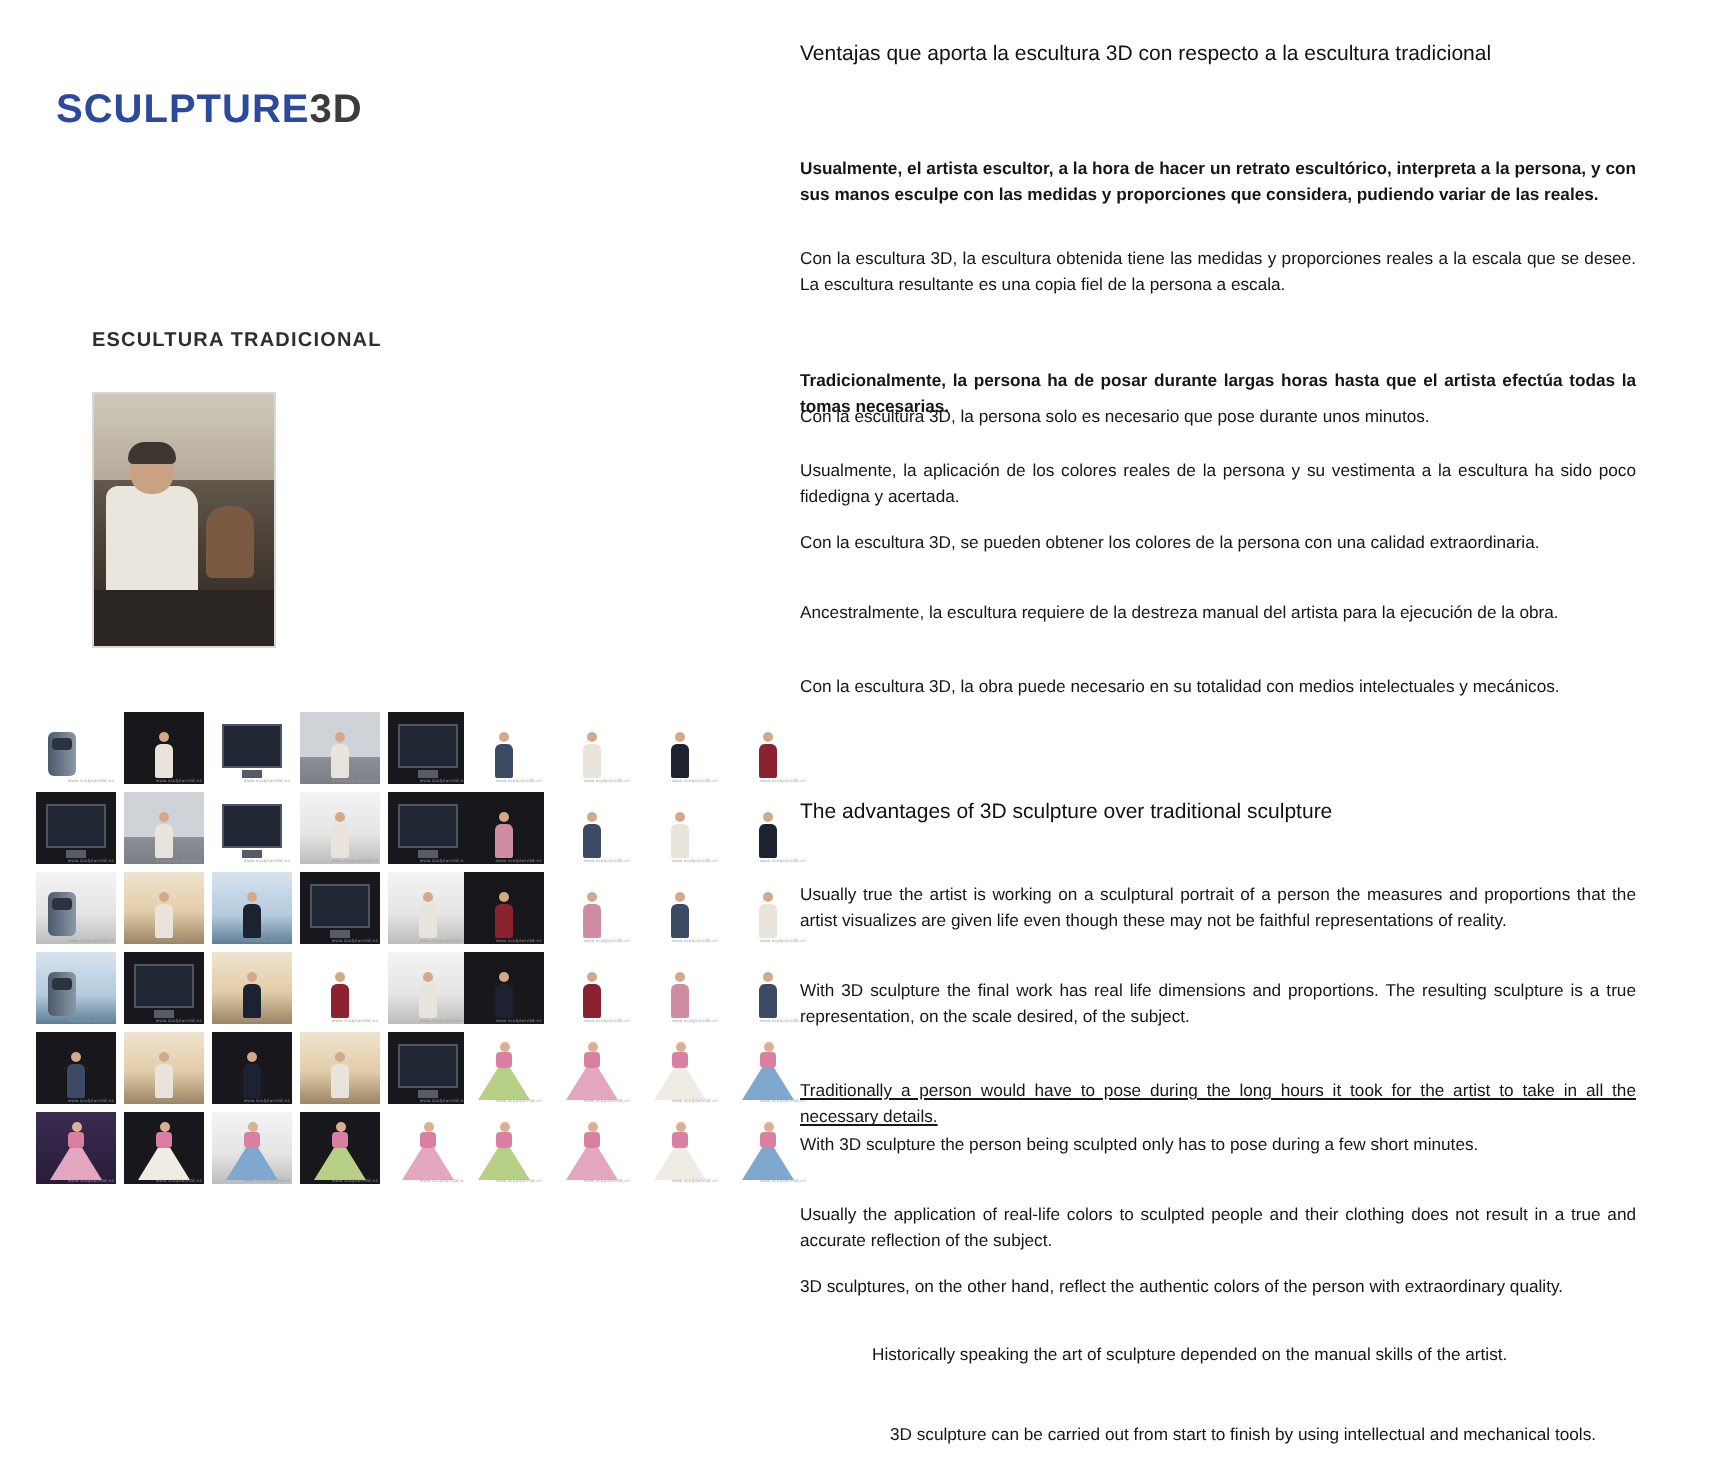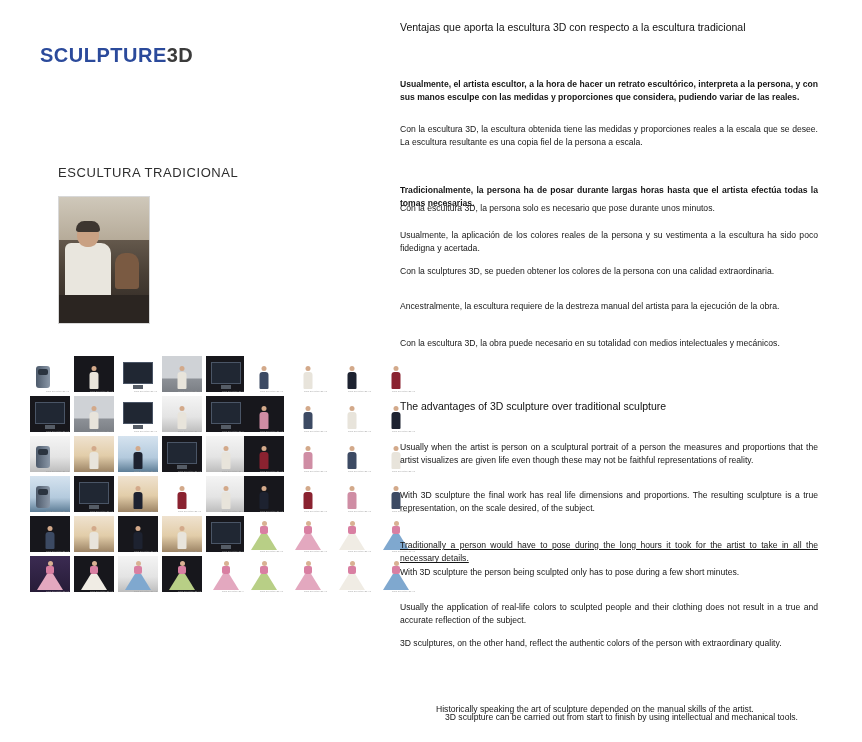--- a/index.html
+++ b/index.html
@@ -12,21 +12,21 @@
     height: 742px;
     font-family: "Liberation Sans", sans-serif;
     color: #111111;
     position: relative;
     overflow: hidden;
   }
 
   
   .left-col {
     position: absolute;
-    left: 12px;
+    left: 0;
     top: 0;
     width: 392px;
     height: 537px;
   }
 
   .logo {
     position: absolute;
     left: 28px;
     top: 44px;
     font-size: 20px;
@@ -34,23 +34,24 @@
     letter-spacing: 0.5px;
     white-space: nowrap;
   }
   .logo .logo-main { color: #2b4a9b; }
   .logo .logo-suffix { color: #3b3b3b; font-weight: bold; }
 
   .trad-caption {
     position: absolute;
     left: 46px;
     top: 165px;
-    font-size: 13px;
+    font-size: 10px;
     letter-spacing: 0.6px;
     color: #2e2e2e;
+    font-weight: bold;
   }
 
   
   .trad-photo {
     position: absolute;
     left: 46px;
     top: 196px;
     width: 90px;
     height: 126px;
     background:
@@ -600,24 +601,24 @@
 </div>
 
 <div class="right-col">
   <h2 class="section-title" id="title-es">Ventajas que aporta la escultura 3D con respecto a la escultura tradicional</h2>
   <h2 class="section-title" id="title-en">The advantages of 3D sculpture over traditional sculpture</h2>
 <p class="para" style="top: 78px; font-weight: bold;">Usualmente, el artista escultor, a la hora de hacer un retrato escultórico, interpreta a la persona, y con sus manos esculpe con las medidas y proporciones que considera, pudiendo variar de las reales.</p>
     <p class="para" style="top: 123px;">Con la escultura 3D, la escultura obtenida tiene las medidas y proporciones reales a la escala que se desee. La escultura resultante es una copia fiel de la persona a escala.</p>
     <p class="para" style="top: 184px; font-weight: bold;">Tradicionalmente, la persona ha de posar durante largas horas hasta que el artista efectúa todas la tomas necesarias.</p>
     <p class="para" style="top: 202px;">Con la escultura 3D, la persona solo es necesario que pose durante unos minutos.</p>
     <p class="para" style="top: 229px;">Usualmente, la aplicación de los colores reales de la persona y su vestimenta a la escultura ha sido poco fidedigna y acertada.</p>
-    <p class="para" style="top: 265px;">Con la sculptures 3D, se pueden obtener los colores de la persona con una calidad extraordinaria.</p>
+    <p class="para" style="top: 265px;">Con la escultura 3D, se pueden obtener los colores de la persona con una calidad extraordinaria.</p>
     <p class="para" style="top: 300px;">Ancestralmente, la escultura requiere de la destreza manual del artista para la ejecución de la obra.</p>
     <p class="para" style="top: 337px;">Con la escultura 3D, la obra puede necesario en su totalidad con medios intelectuales y mecánicos.</p>
-    <p class="para en" style="top: 441px;">Usually when the artist is person on a sculptural portrait of a person the measures and proportions that the artist visualizes are given life even though these may not be faithful representations of reality.</p>
+    <p class="para en" style="top: 441px;">Usually true the artist is working on a sculptural portrait of a person the measures and proportions that the artist visualizes are given life even though these may not be faithful representations of reality.</p>
     <p class="para en" style="top: 489px;">With 3D sculpture the final work has real life dimensions and proportions. The resulting sculpture is a true representation, on the scale desired, of the subject.</p>
     <p class="para en" style="top: 539px; text-decoration: underline;">Traditionally a person would have to pose during the long hours it took for the artist to take in all the necessary details.</p>
     <p class="para en" style="top: 566px;">With 3D sculpture the person being sculpted only has to pose during a few short minutes.</p>
     <p class="para en" style="top: 601px;">Usually the application of real-life colors to sculpted people and their clothing does not result in a true and accurate reflection of the subject.</p>
     <p class="para en" style="top: 637px;">3D sculptures, on the other hand, reflect the authentic colors of the person with extraordinary quality.</p>
-    <p class="para en" style="top: 703px; padding-left: 36px;">Historically speaking the art of sculpture depended on the manual skills of the artist.</p>
+    <p class="para en" style="top: 671px; padding-left: 36px;">Historically speaking the art of sculpture depended on the manual skills of the artist.</p>
     <p class="para en" style="top: 711px; margin-left: 45px;">3D sculpture can be carried out from start to finish by using intellectual and mechanical tools.</p>
   </div>
 
 </body></html>

